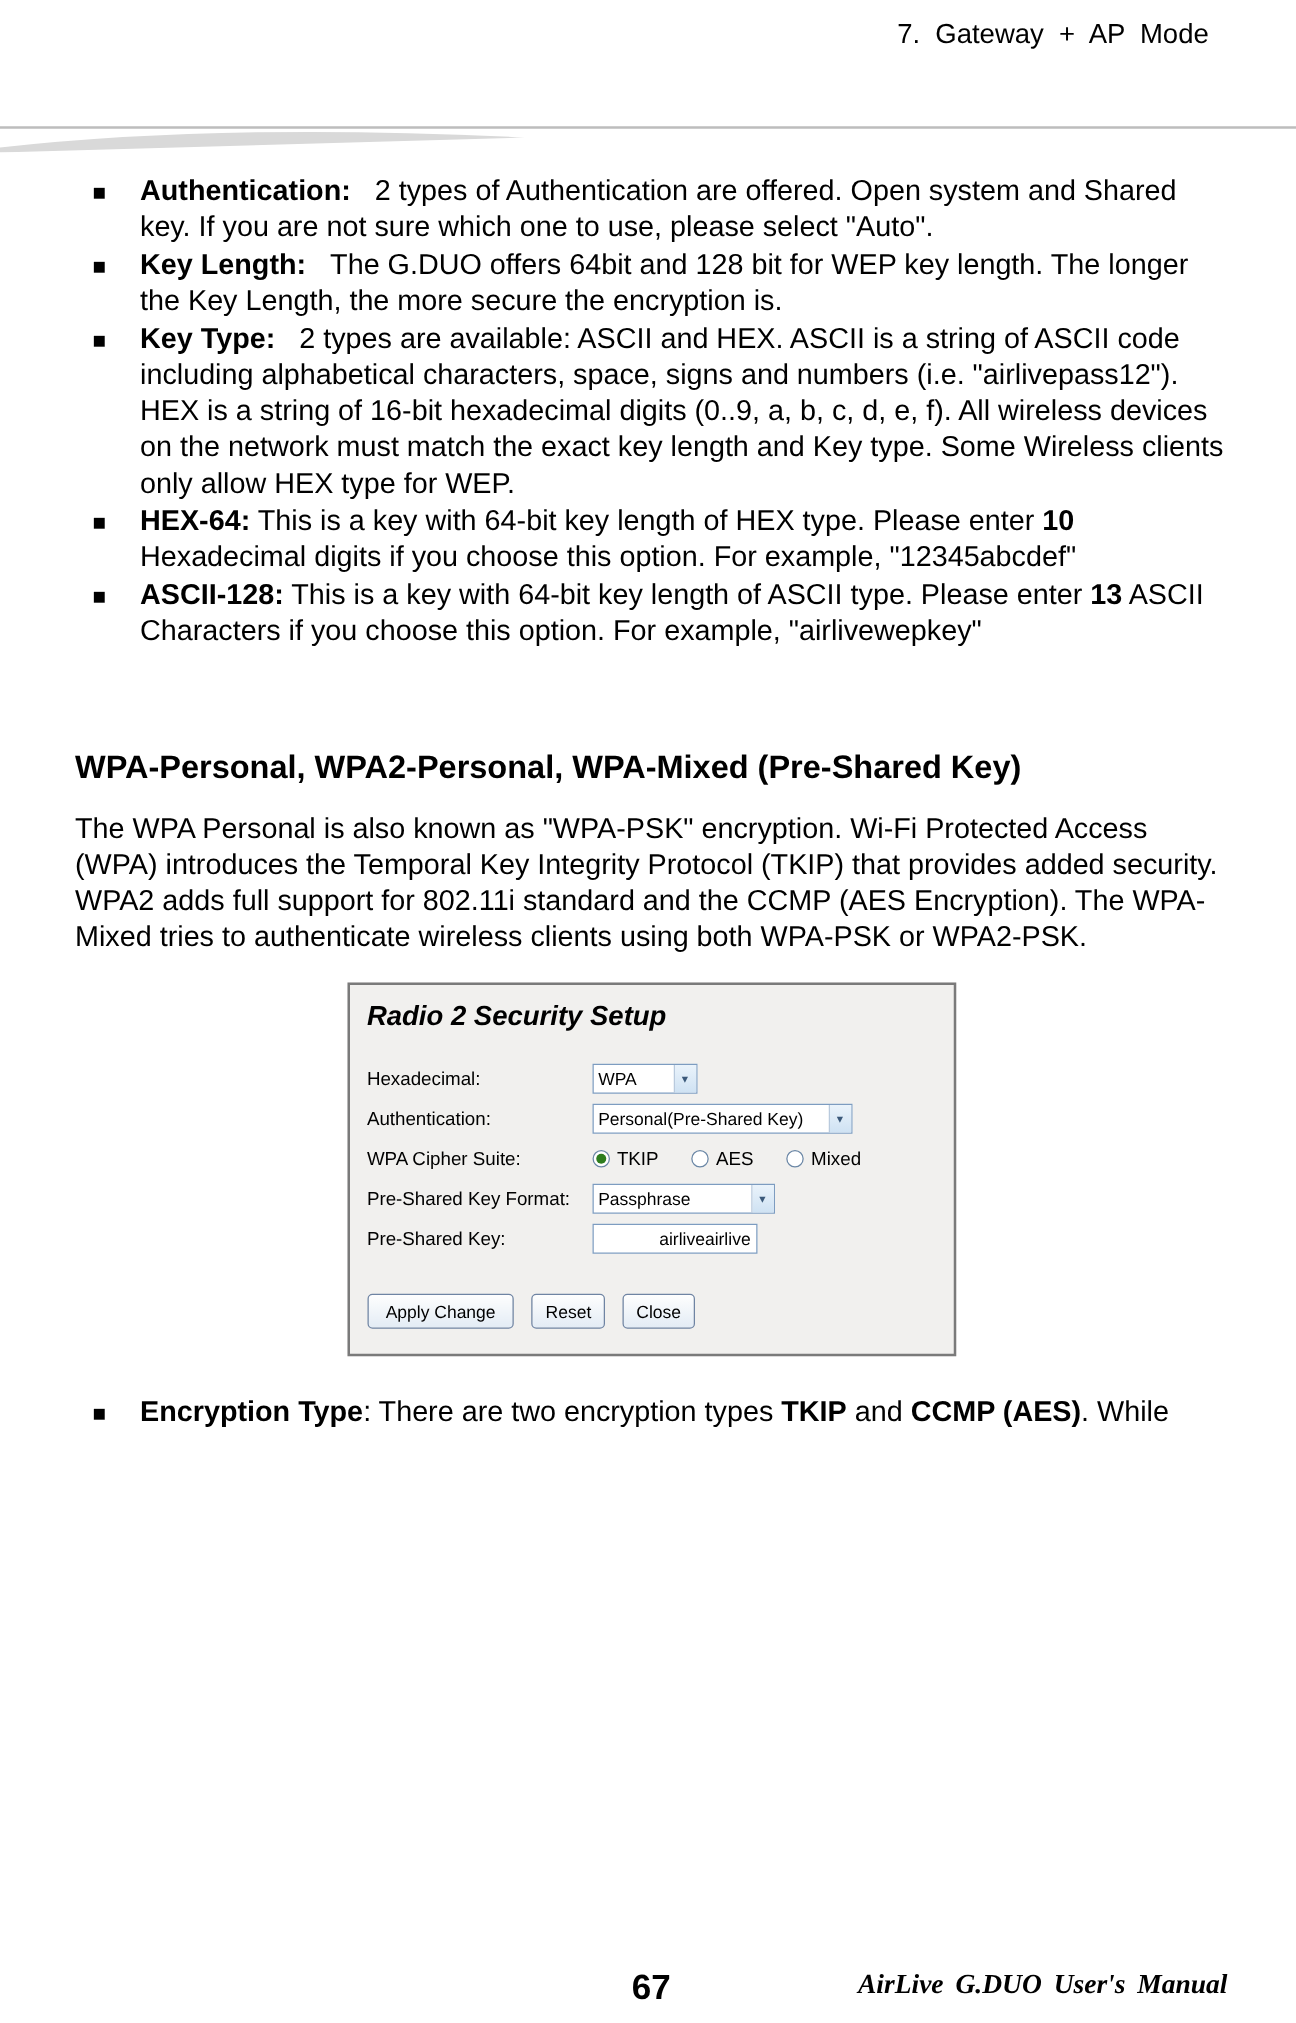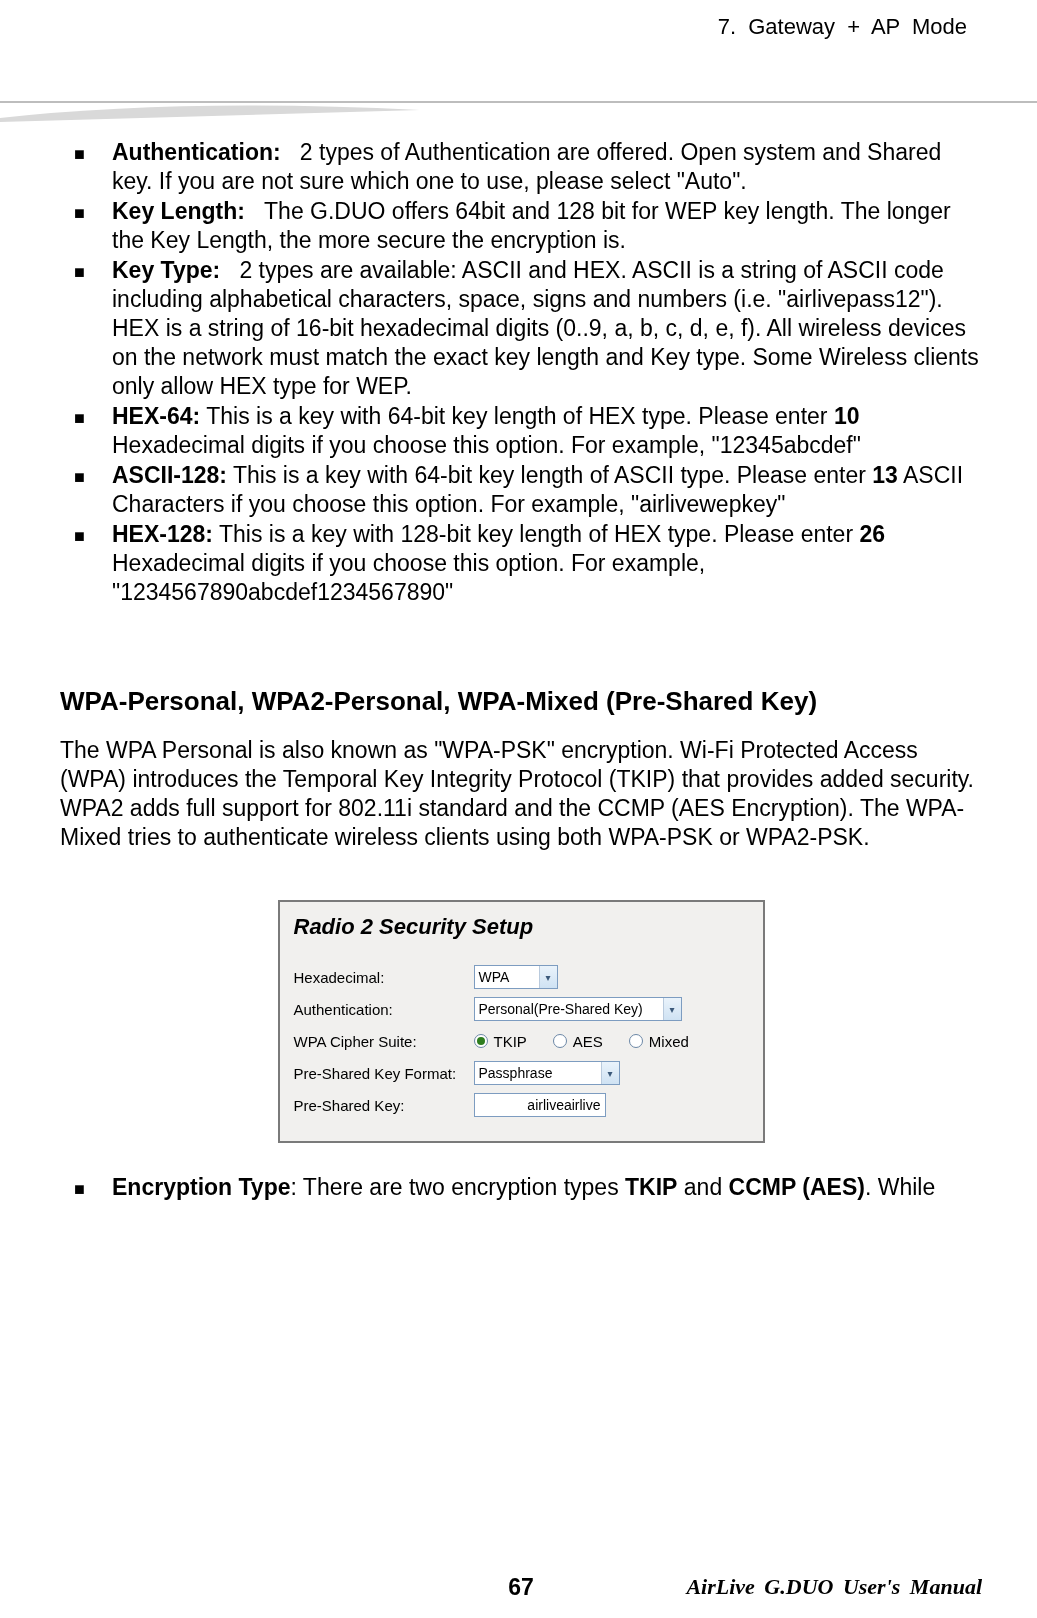--- a/index.html
+++ b/index.html
@@ -14,41 +14,41 @@
   
   .content { position: absolute; top: 138px; left: 60px; width: 922px; font-size: 23px; line-height: 29px; }
   ul.bullets { list-style: none; padding-left: 52px; }
   ul.bullets > li { position: relative; margin-bottom: 1px; text-align: left; }
   ul.bullets > li::before { content: "■"; position: absolute; left: -38px; top: 2px; font-size: 18px; }
   .bold { font-weight: bold; }
   .section-heading { font-weight: bold; font-size: 26px; margin-top: 80px; margin-bottom: 20px; }
   .para { margin-top: 0; }
 
   
-  .figure-wrap { width: 922px; text-align: center; margin-top: 48px; margin-bottom: 30px; }
+  .figure-wrap { width: 922px; text-align: center; margin-top: 22px; margin-bottom: 30px; }
   .security-panel { display: inline-block; width: 487px; border: 2px solid #7a7a7a; background: #f1f0ee; text-align: left; font-family: Tahoma, Arial, sans-serif; font-size: 15px; color: #000; }
   .panel-title { font-family: Arial, sans-serif; font-size: 22px; font-weight: bold; font-style: italic; color: #000; padding: 10px 14px 20px 14px; }
   .panel-body { padding: 0 14px 20px 14px; }
   .frow { display: flex; align-items: center; height: 32px; }
   .flabel { width: 180px; }
   .select { display: inline-flex; align-items: center; height: 24px; border: 1px solid #7d9cc0; background: #fff; font-size: 14px; padding-left: 4px; }
   .select .sel-text { flex: 1; }
   .select .sel-arrow { width: 18px; height: 22px; border-left: 1px solid #b9cadd; background: linear-gradient(#eaf3fb,#cfe2f3); display: flex; align-items: center; justify-content: center; font-size: 10px; color: #3b597a; }
   .textin { display: inline-block; height: 24px; border: 1px solid #7d9cc0; background: #fff; font-size: 14px; padding: 2px 4px; width: 132px; text-align: right; }
   .radio-row { display: flex; align-items: center; gap: 26px; }
   .radio { display: inline-flex; align-items: center; gap: 6px; }
   .radio .dot { width: 14px; height: 14px; border: 1px solid #6b87a6; border-radius: 50%; background: #fff; display: inline-block; position: relative; }
   .radio .dot.checked::after { content: ""; position: absolute; top: 2px; left: 2px; width: 8px; height: 8px; border-radius: 50%; background: #2e7d1e; }
   .btnrow { display: flex; gap: 14px; margin-top: 28px; }
   .btn { height: 28px; border: 1px solid #6f84a3; border-radius: 4px; background: linear-gradient(#fefefe,#e3ecf5); font-size: 14px; padding: 0 14px; display: inline-flex; align-items: center; cursor: pointer; }
   .btn.small { padding: 0 10px; }
 
   
   .footer { position: absolute; bottom: 18px; left: 60px; width: 922px; display: flex; justify-content: space-between; align-items: baseline; }
-  .footer .pagenum { width: 100%; text-align: center; font-weight: bold; font-size: 23px; position: absolute; left: 0; }
+  .footer .pagenum { width: 100%; text-align: center; font-weight: bold; font-size: 28px; position: absolute; left: 0; }
   .footer .manual { font-style: italic; font-weight: bold; font-family: "Times New Roman", serif; font-size: 22px; margin-left: auto; word-spacing: 4px; position: relative; text-align: center; }
 </style>
 </head>
 <body>
 
 <div class="page">
 
   <div class="header-chapter">7.  Gateway  +  AP    Mode</div>
 
 
@@ -59,21 +59,20 @@
     </svg>
   </div>
 
   <div class="content">
     <ul class="bullets">
       <li><span class="bold">Authentication:</span>&nbsp;&nbsp;&nbsp;<span>2 types of Authentication are offered.    Open system and Shared key.    If you are not sure which one to use, please select "Auto".</span></li>
       <li><span class="bold">Key Length:</span>&nbsp;&nbsp;&nbsp;<span>The G.DUO offers 64bit and 128 bit for WEP key length.    The longer the Key Length, the more secure the encryption is.</span></li>
       <li><span class="bold">Key Type:</span>&nbsp;&nbsp;&nbsp;<span>2 types are available: ASCII and HEX.    ASCII is a string of ASCII code including alphabetical characters, space, signs and numbers (i.e. "airlivepass12").    HEX is a string of 16-bit hexadecimal digits (0..9, a, b, c, d, e, f). All wireless devices on the network must match the exact key length and Key type. Some Wireless clients only allow HEX type for WEP.</span></li>
       <li><span class="bold">HEX-64:</span><span> This is a key with 64-bit key length of HEX type.    Please enter </span><span class="bold">10</span><span> Hexadecimal digits if you choose this option. For example, "12345abcdef"</span></li>
       <li><span class="bold">ASCII-128:</span><span> This is a key with 64-bit key length of ASCII type.    Please enter </span><span class="bold">13</span><span> ASCII Characters if you choose this option. For example, "airlivewepkey"</span></li>
-      <li><span class="bold">HEX-128:</span><span> This is a key with 128-bit key length of HEX type.    Please enter </span><span class="bold">26</span><span> Hexadecimal digits if you choose this option. For example, "1234567890abcdef1234567890"</span></li>
     </ul>
 
     <div class="section-heading">WPA-Personal, WPA2-Personal, WPA-Mixed (Pre-Shared Key)</div>
     <div class="para">The WPA Personal is also known as "WPA-PSK" encryption.    Wi-Fi Protected Access (WPA) introduces the Temporal Key Integrity Protocol (TKIP) that provides added security.    WPA2 adds full support for 802.11i standard and the CCMP (AES Encryption). The WPA-Mixed tries to authenticate wireless clients using both WPA-PSK or WPA2-PSK.</div>
 
     <div class="figure-wrap">
       <div class="security-panel">
         <div class="panel-title">Radio 2 Security Setup</div>
         <div class="panel-body">
           <div class="frow">
@@ -111,20 +110,25 @@
             <div class="flabel">Pre-Shared Key Format:</div>
             <div class="select" style="width:146px">
               <span class="sel-text">Passphrase</span>
               <span class="sel-arrow">▾</span>
             </div>
           </div>
           <div class="frow">
             <div class="flabel">Pre-Shared Key:</div>
             <input class="textin" type="text" value="airliveairlive" style="">
           </div>
+          <div class="btnrow">
+            <button class="btn">Apply Change</button>
+            <button class="btn small">Reset</button>
+            <button class="btn small">Close</button>
+          </div>
         </div>
       </div>
     </div>
 
     <ul class="bullets">
       <li><span class="bold">Encryption Type</span><span>:</span><span>   There are two encryption types </span><span class="bold">TKIP</span><span> and </span><span class="bold">CCMP (AES)</span><span>. While</span></li>
     </ul>
   </div>
 
   <div class="footer">

